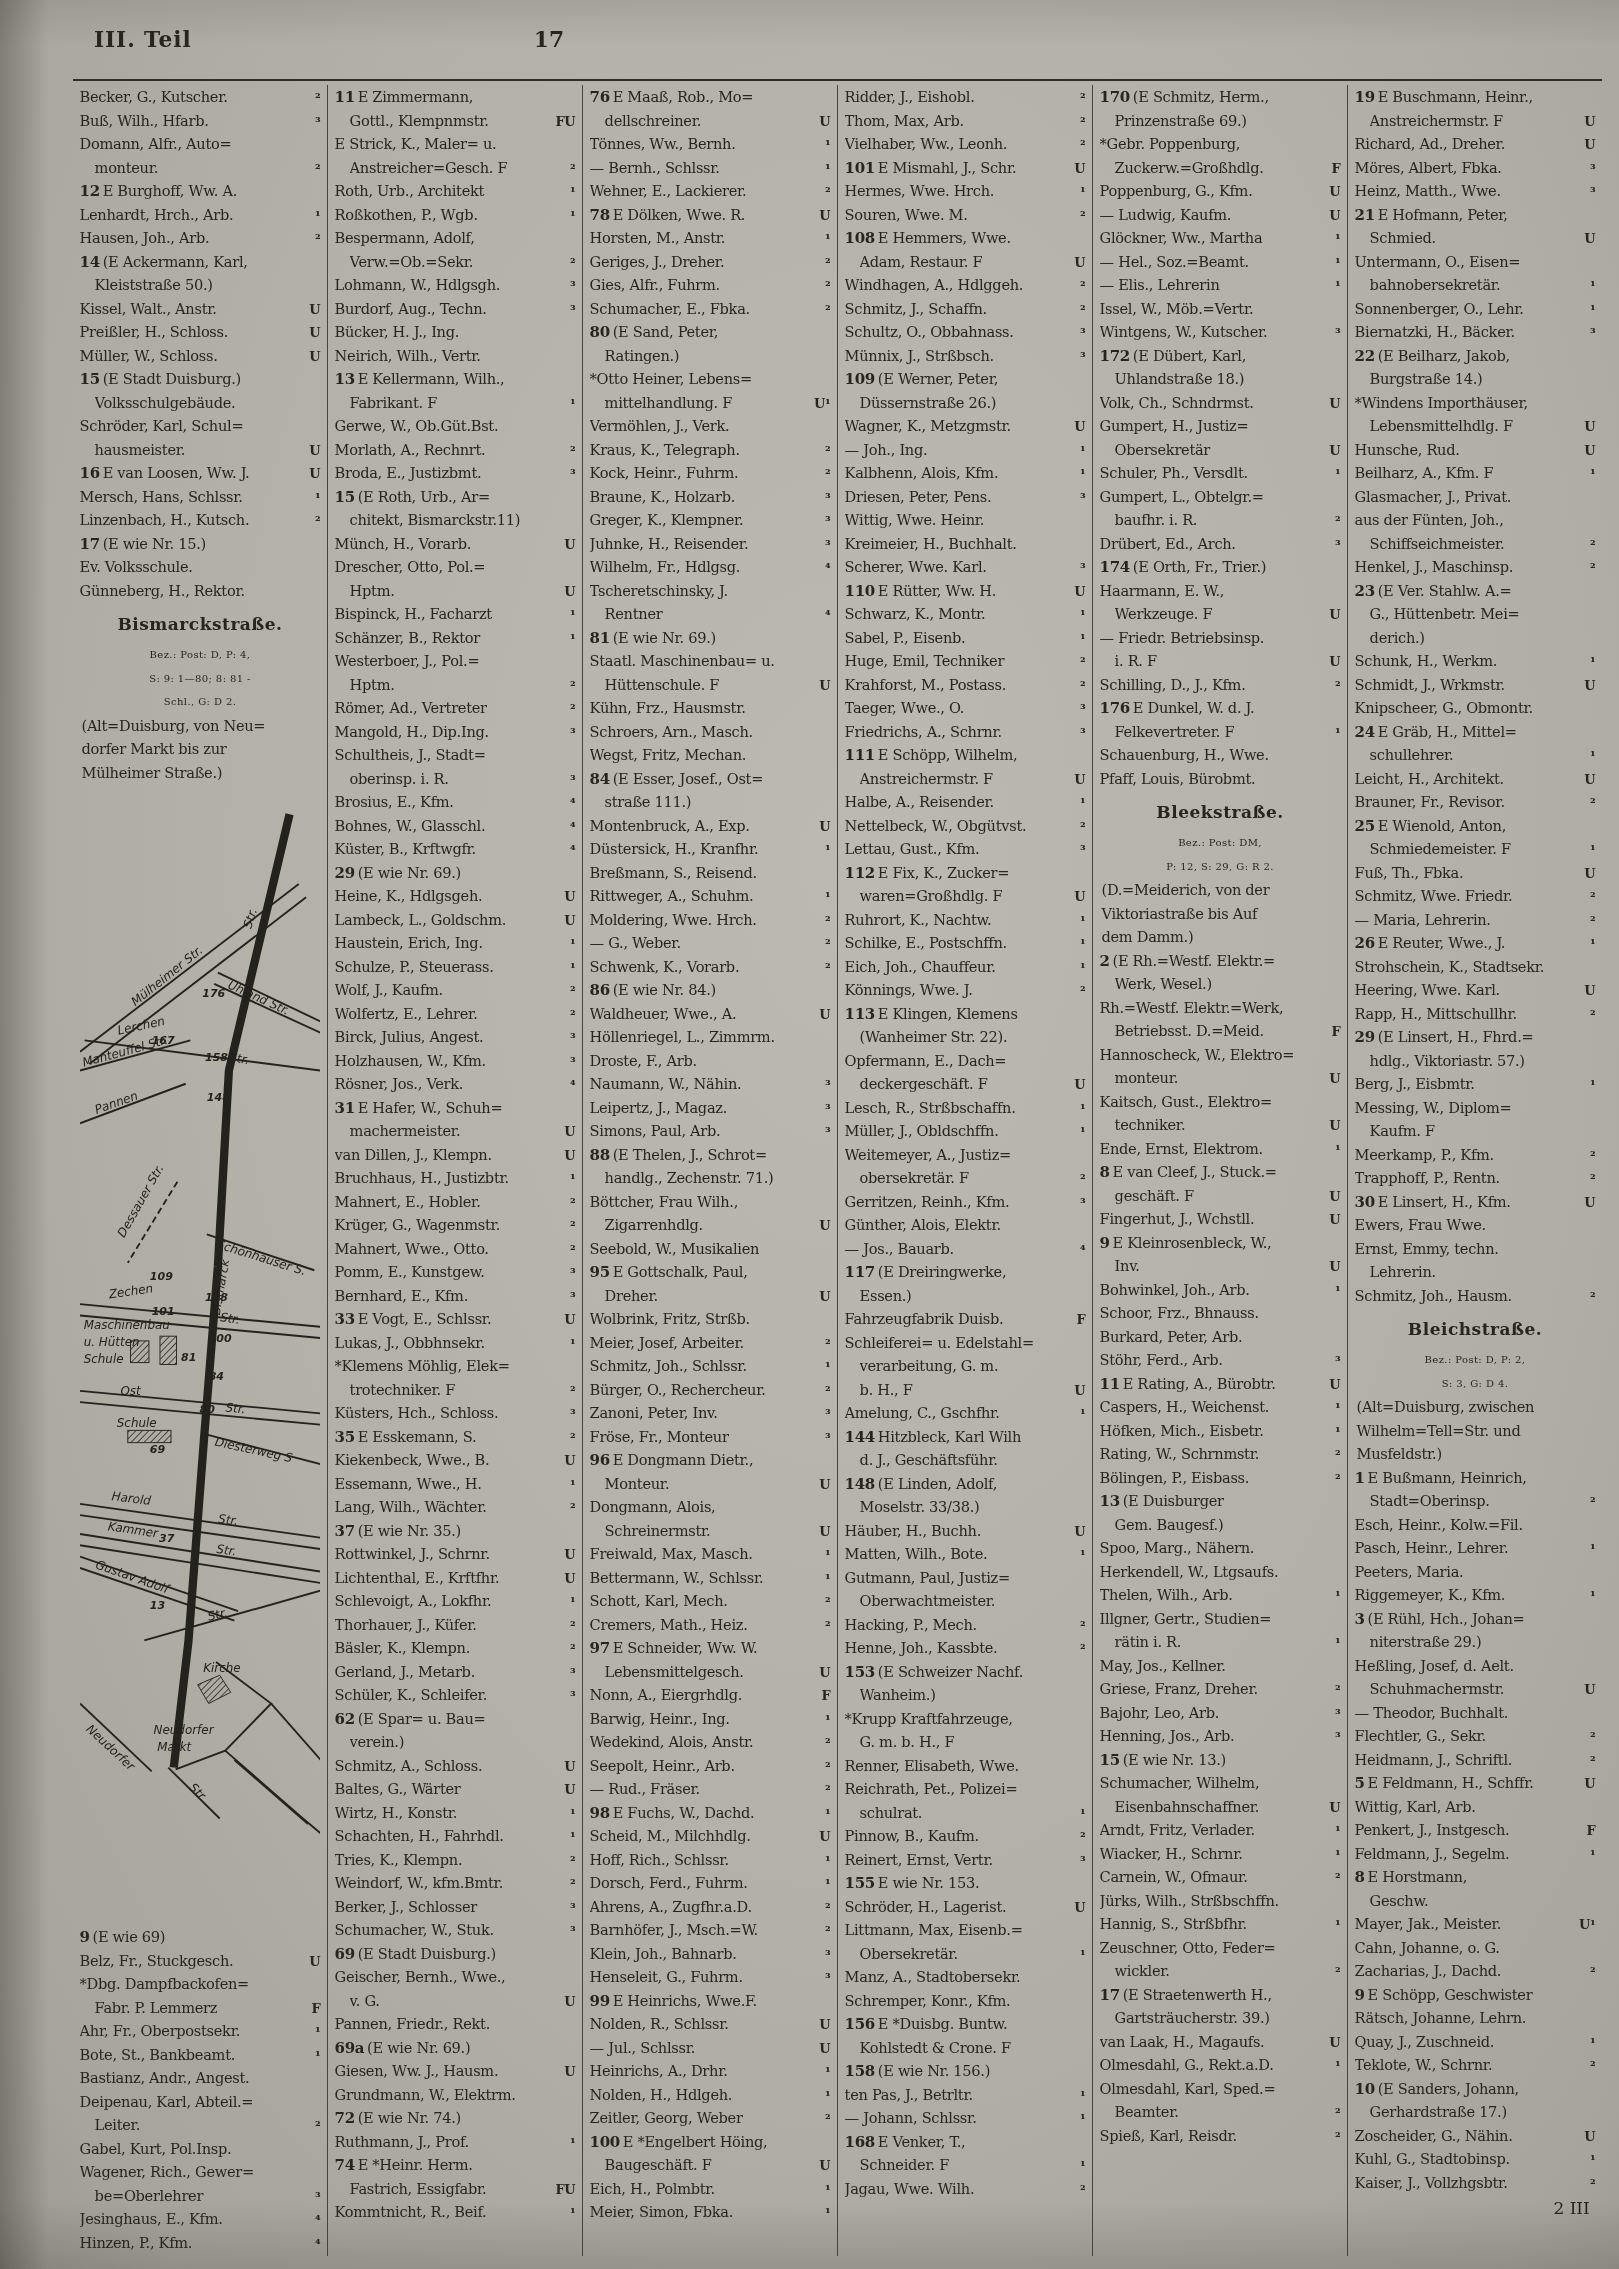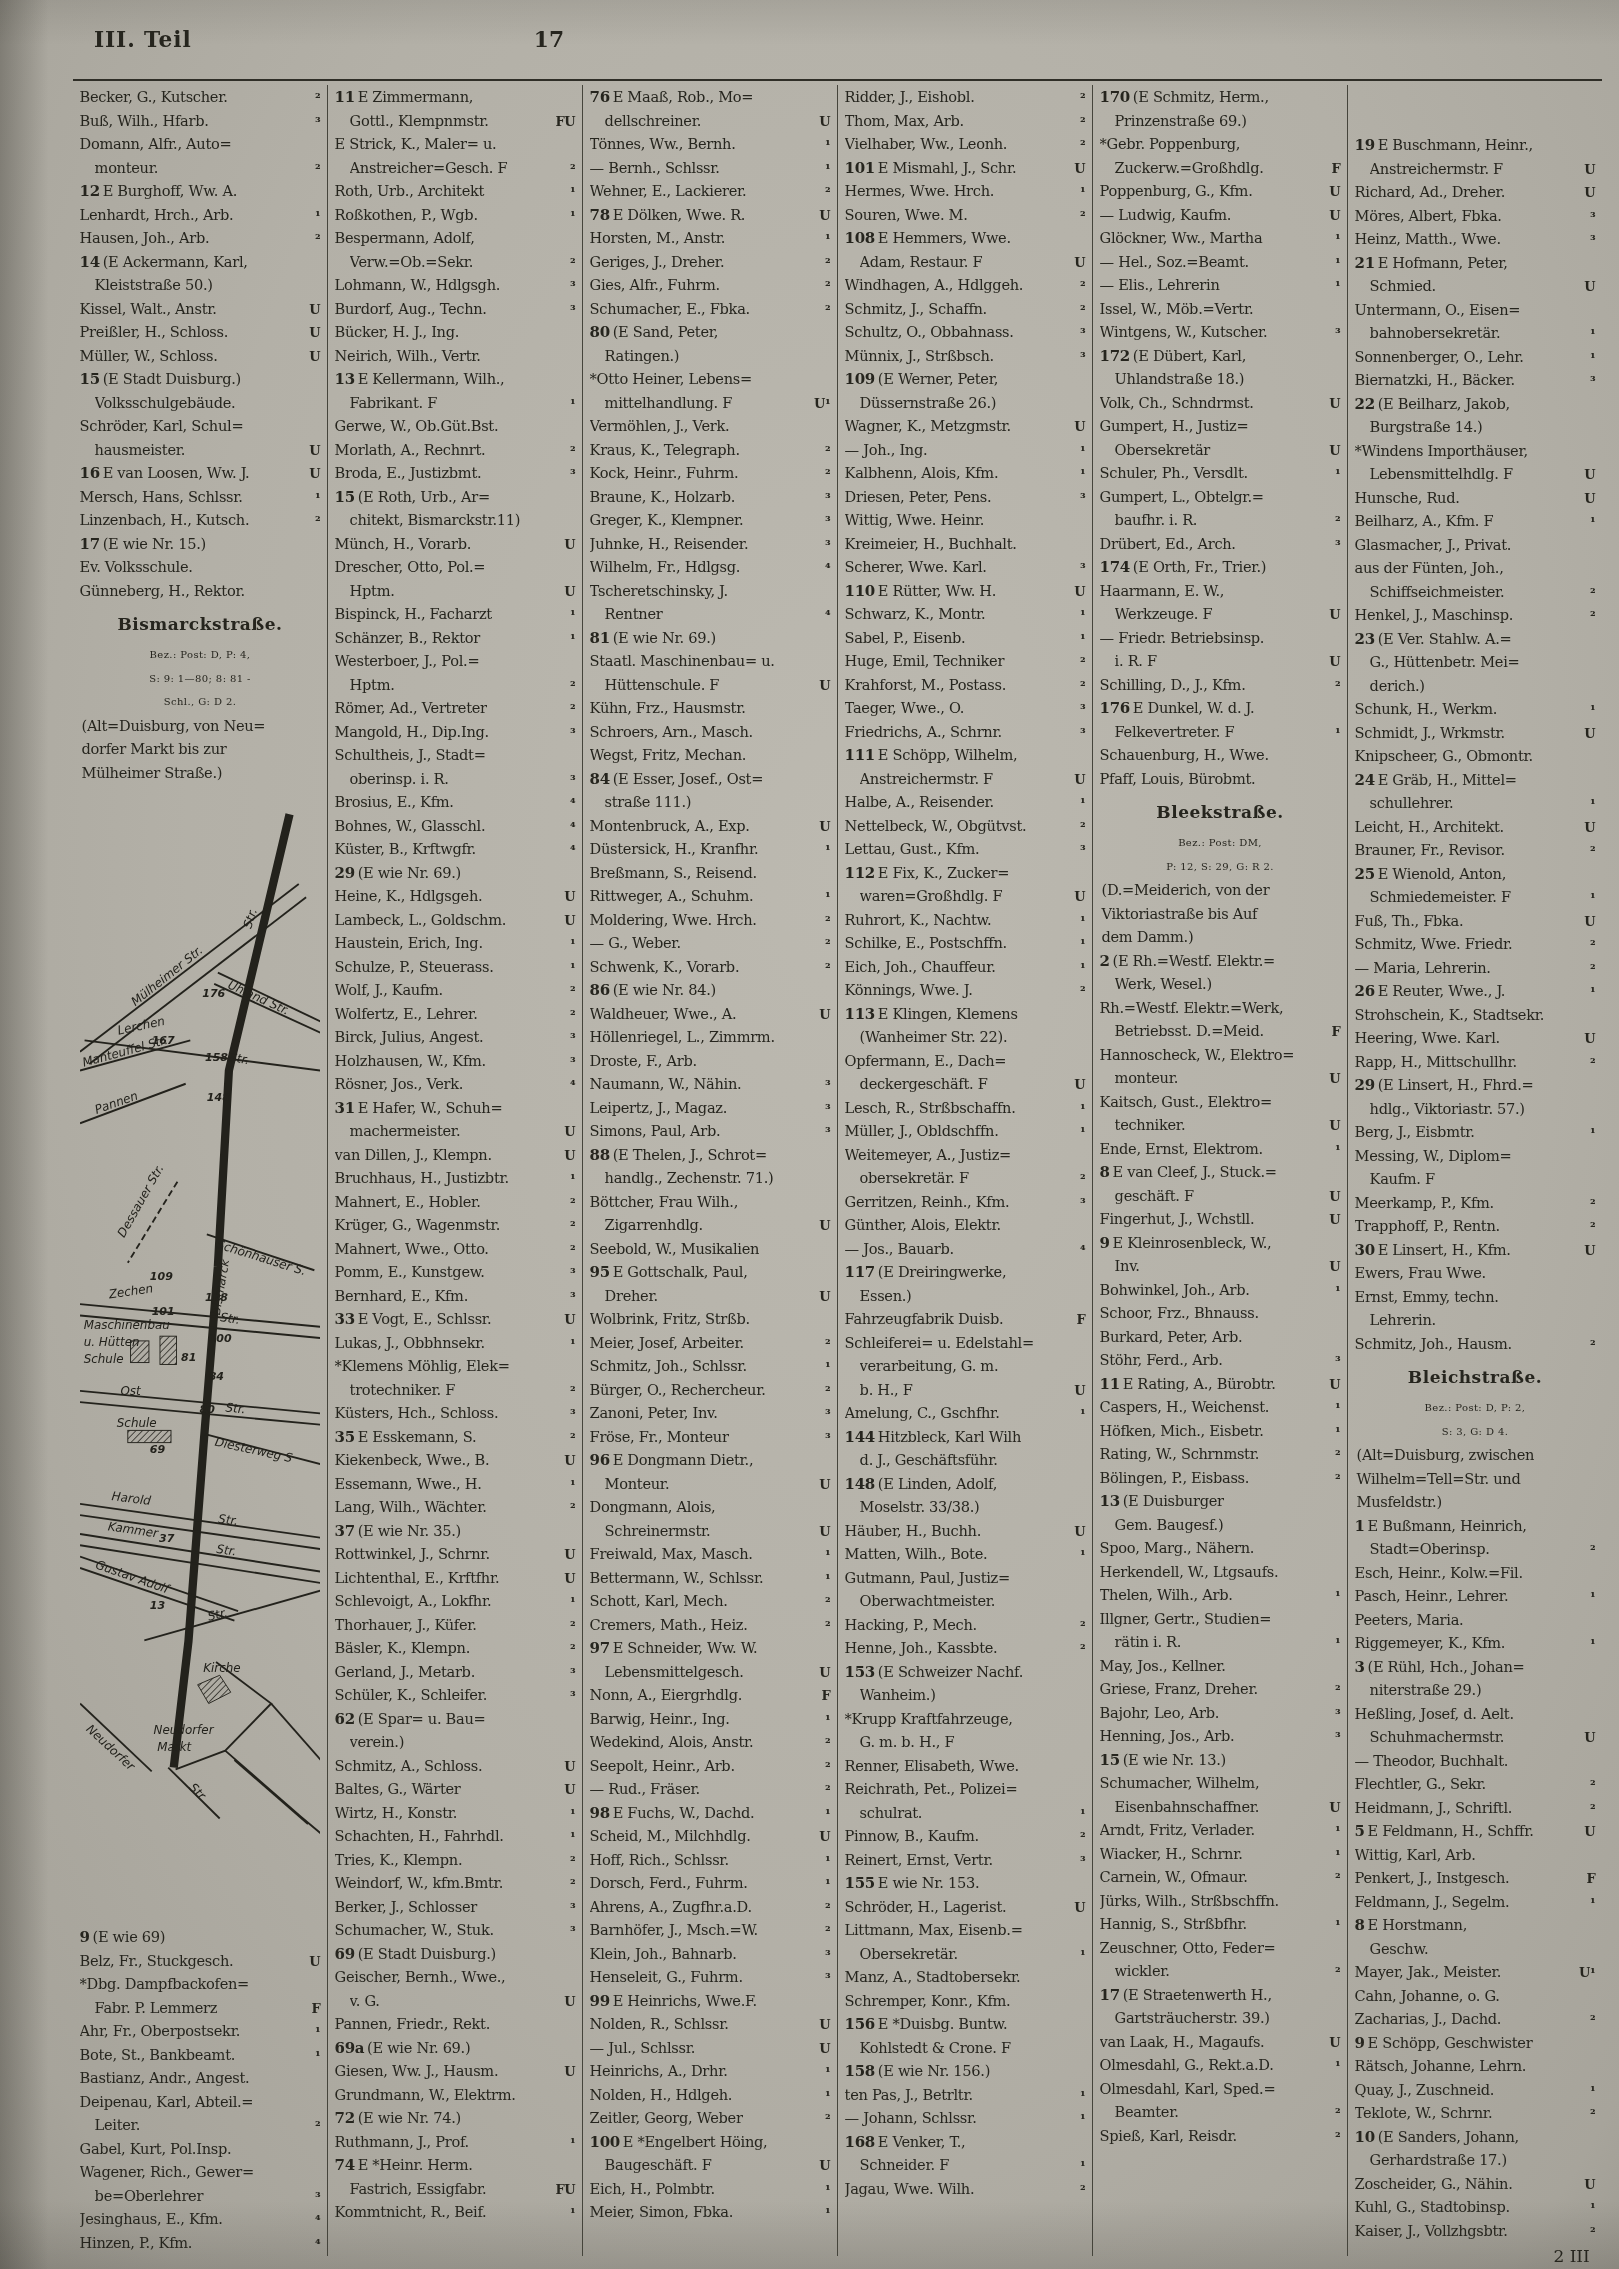--- a/index.html
+++ b/index.html
@@ -11,21 +11,21 @@
                linear-gradient(0deg, rgba(30,28,22,.16) 0, rgba(30,28,22,0) 3%),
                linear-gradient(180deg, rgba(30,28,22,.10) 0, rgba(30,28,22,0) 2%);}
   header.phead{position:absolute;top:27px;left:94px;right:24.5px;height:38px;
     display:flex;align-items:baseline;font-weight:bold;font-size:21.7px;}
   .phead .part{width:301px;letter-spacing:0.9px;}
   .phead .center{flex:1;text-align:center;letter-spacing:0.9px;}
   .phead .pageno{width:169px;text-align:right;}
   .toprule{position:absolute;top:79px;left:73px;width:1529px;height:0;border-top:2.4px solid #2f2e27;}
   .cols{position:absolute;top:85px;left:73px;width:1529px;bottom:13px;display:flex;}
   .col{flex:1 1 0;padding:0 6.6px;border-right:0.9px solid #45443b;min-width:0;}
-  .col:last-child{border-right:none;margin-top:48px;}
+  .col:last-child{border-right:none;}
   .ln{display:flex;align-items:baseline;height:23.5px;line-height:23.5px;font-size:14.6px;
       letter-spacing:-0.3px;white-space:nowrap;}
   .ln .t{flex:1 1 auto;overflow:hidden;}
   .ln .hn{font-weight:bold;padding-right:2.8px;font-size:15px;}
   .ln .mk{flex:0 0 auto;padding-left:1.9px;font-size:13px;font-weight:600;}
   .ln.i{padding-left:15px;}
   .ln.z{display:block;text-align:center;letter-spacing:0.4px;font-size:10px;}
   .ln.nt{padding-left:1.9px;}
   .sh{height:32px;line-height:32px;margin:5.6px 0 3.8px 0;text-align:center;
       font-size:17px;font-weight:bold;letter-spacing:0.5px;}

